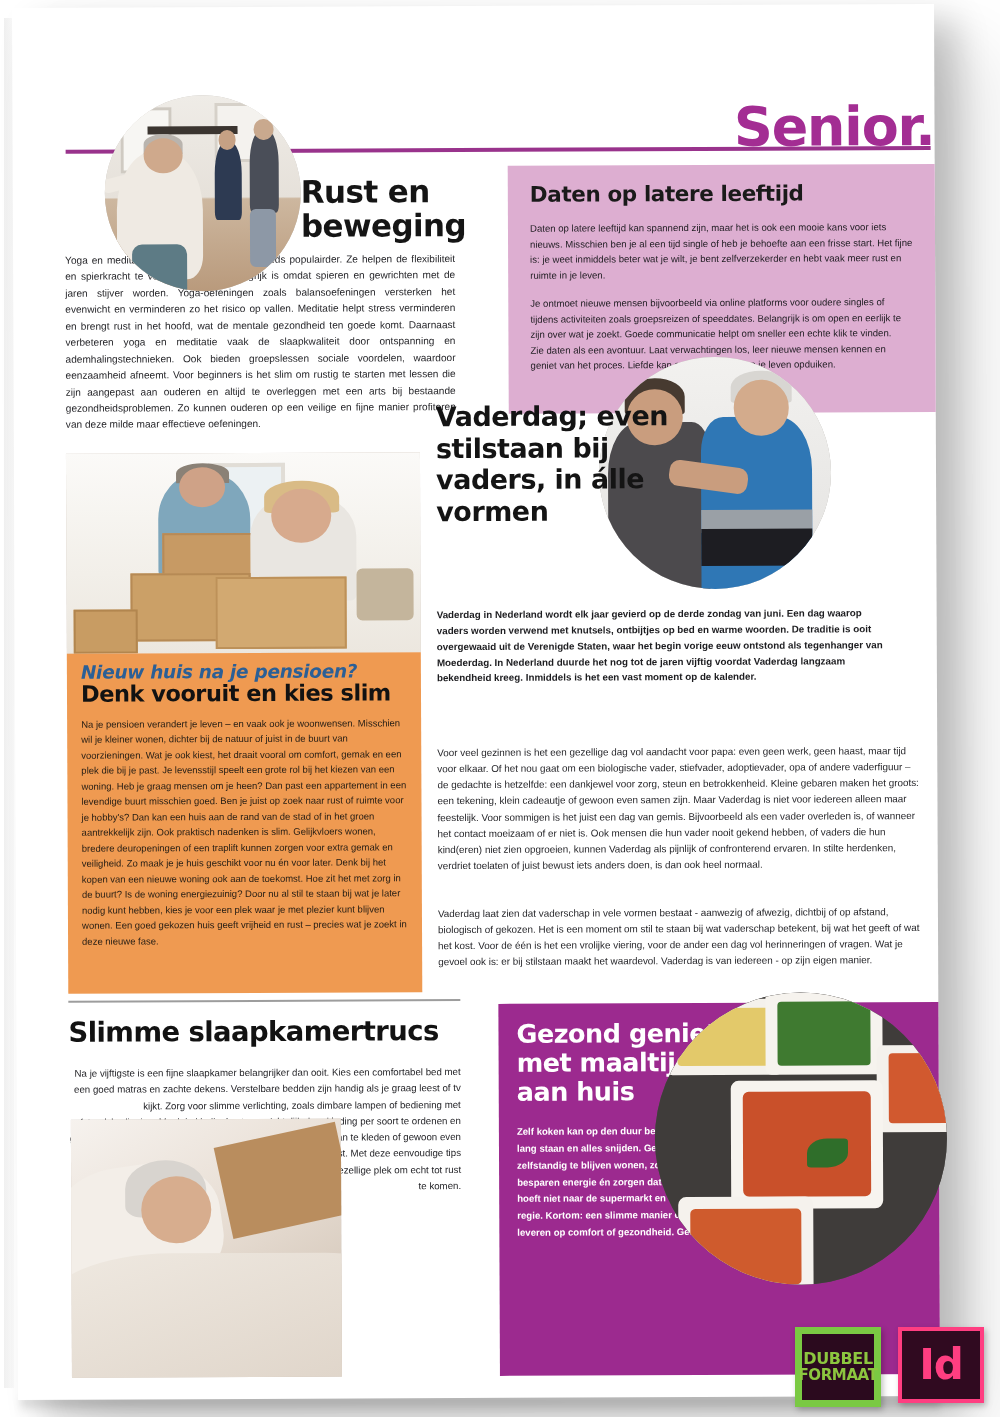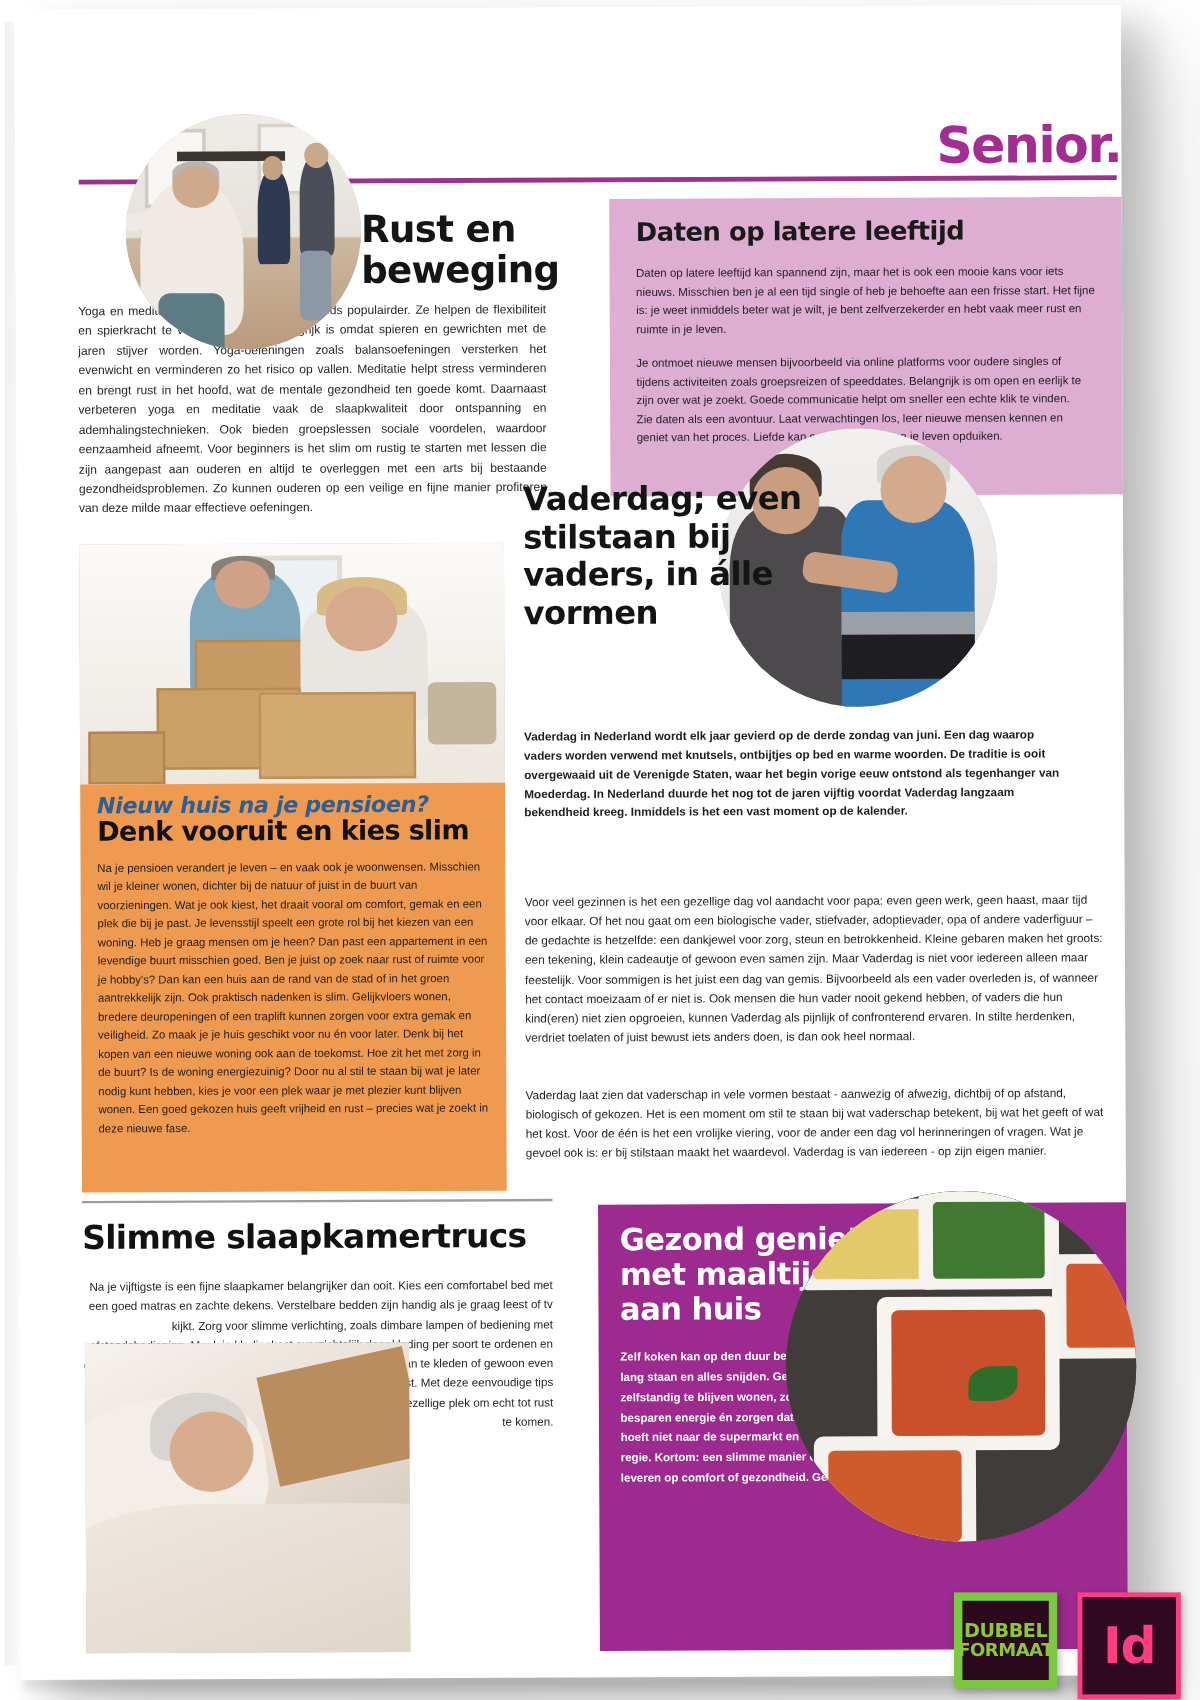--- a/index.html
+++ b/index.html
@@ -50,21 +50,21 @@
   
   #masthead-rule {
     position: absolute;
     left: 3px; top: 62px;
     width: 865px; height: 4px;
     background: #99338c;
   }
   #masthead-title {
     position: absolute;
     right: 0px; top: 16px;
-    font-size: 42px;
+    font-size: 54px;
     font-weight: 800;
     letter-spacing: -1.2px;
     color: #a32d93;
     line-height: 1;
     z-index: 4;
     font-family: "DejaVu Sans", sans-serif;
   }
 
   
   #hero-photo {
@@ -302,21 +302,21 @@
     color: #8cc63f;
     font-weight: 800;
     font-family: "DejaVu Sans", sans-serif;
   }
   .dubbel-l1 { font-size: 16px; letter-spacing: -0.4px; }
   .dubbel-l2 { font-size: 15px; letter-spacing: -0.4px; }
 
   #logo-id {
     position: absolute;
     left: 898px; top: 1327px;
-    width: 86px; height: 89px;
+    width: 86px; height: 76px;
     background: #ff3e81;
     padding: 4px;
     z-index: 12;
     box-shadow: 2px 3px 6px rgba(0,0,0,0.25);
   }
   #logo-id-inner {
     width: 100%; height: 100%;
     background: #300a20;
     display: flex;
     align-items: center;

